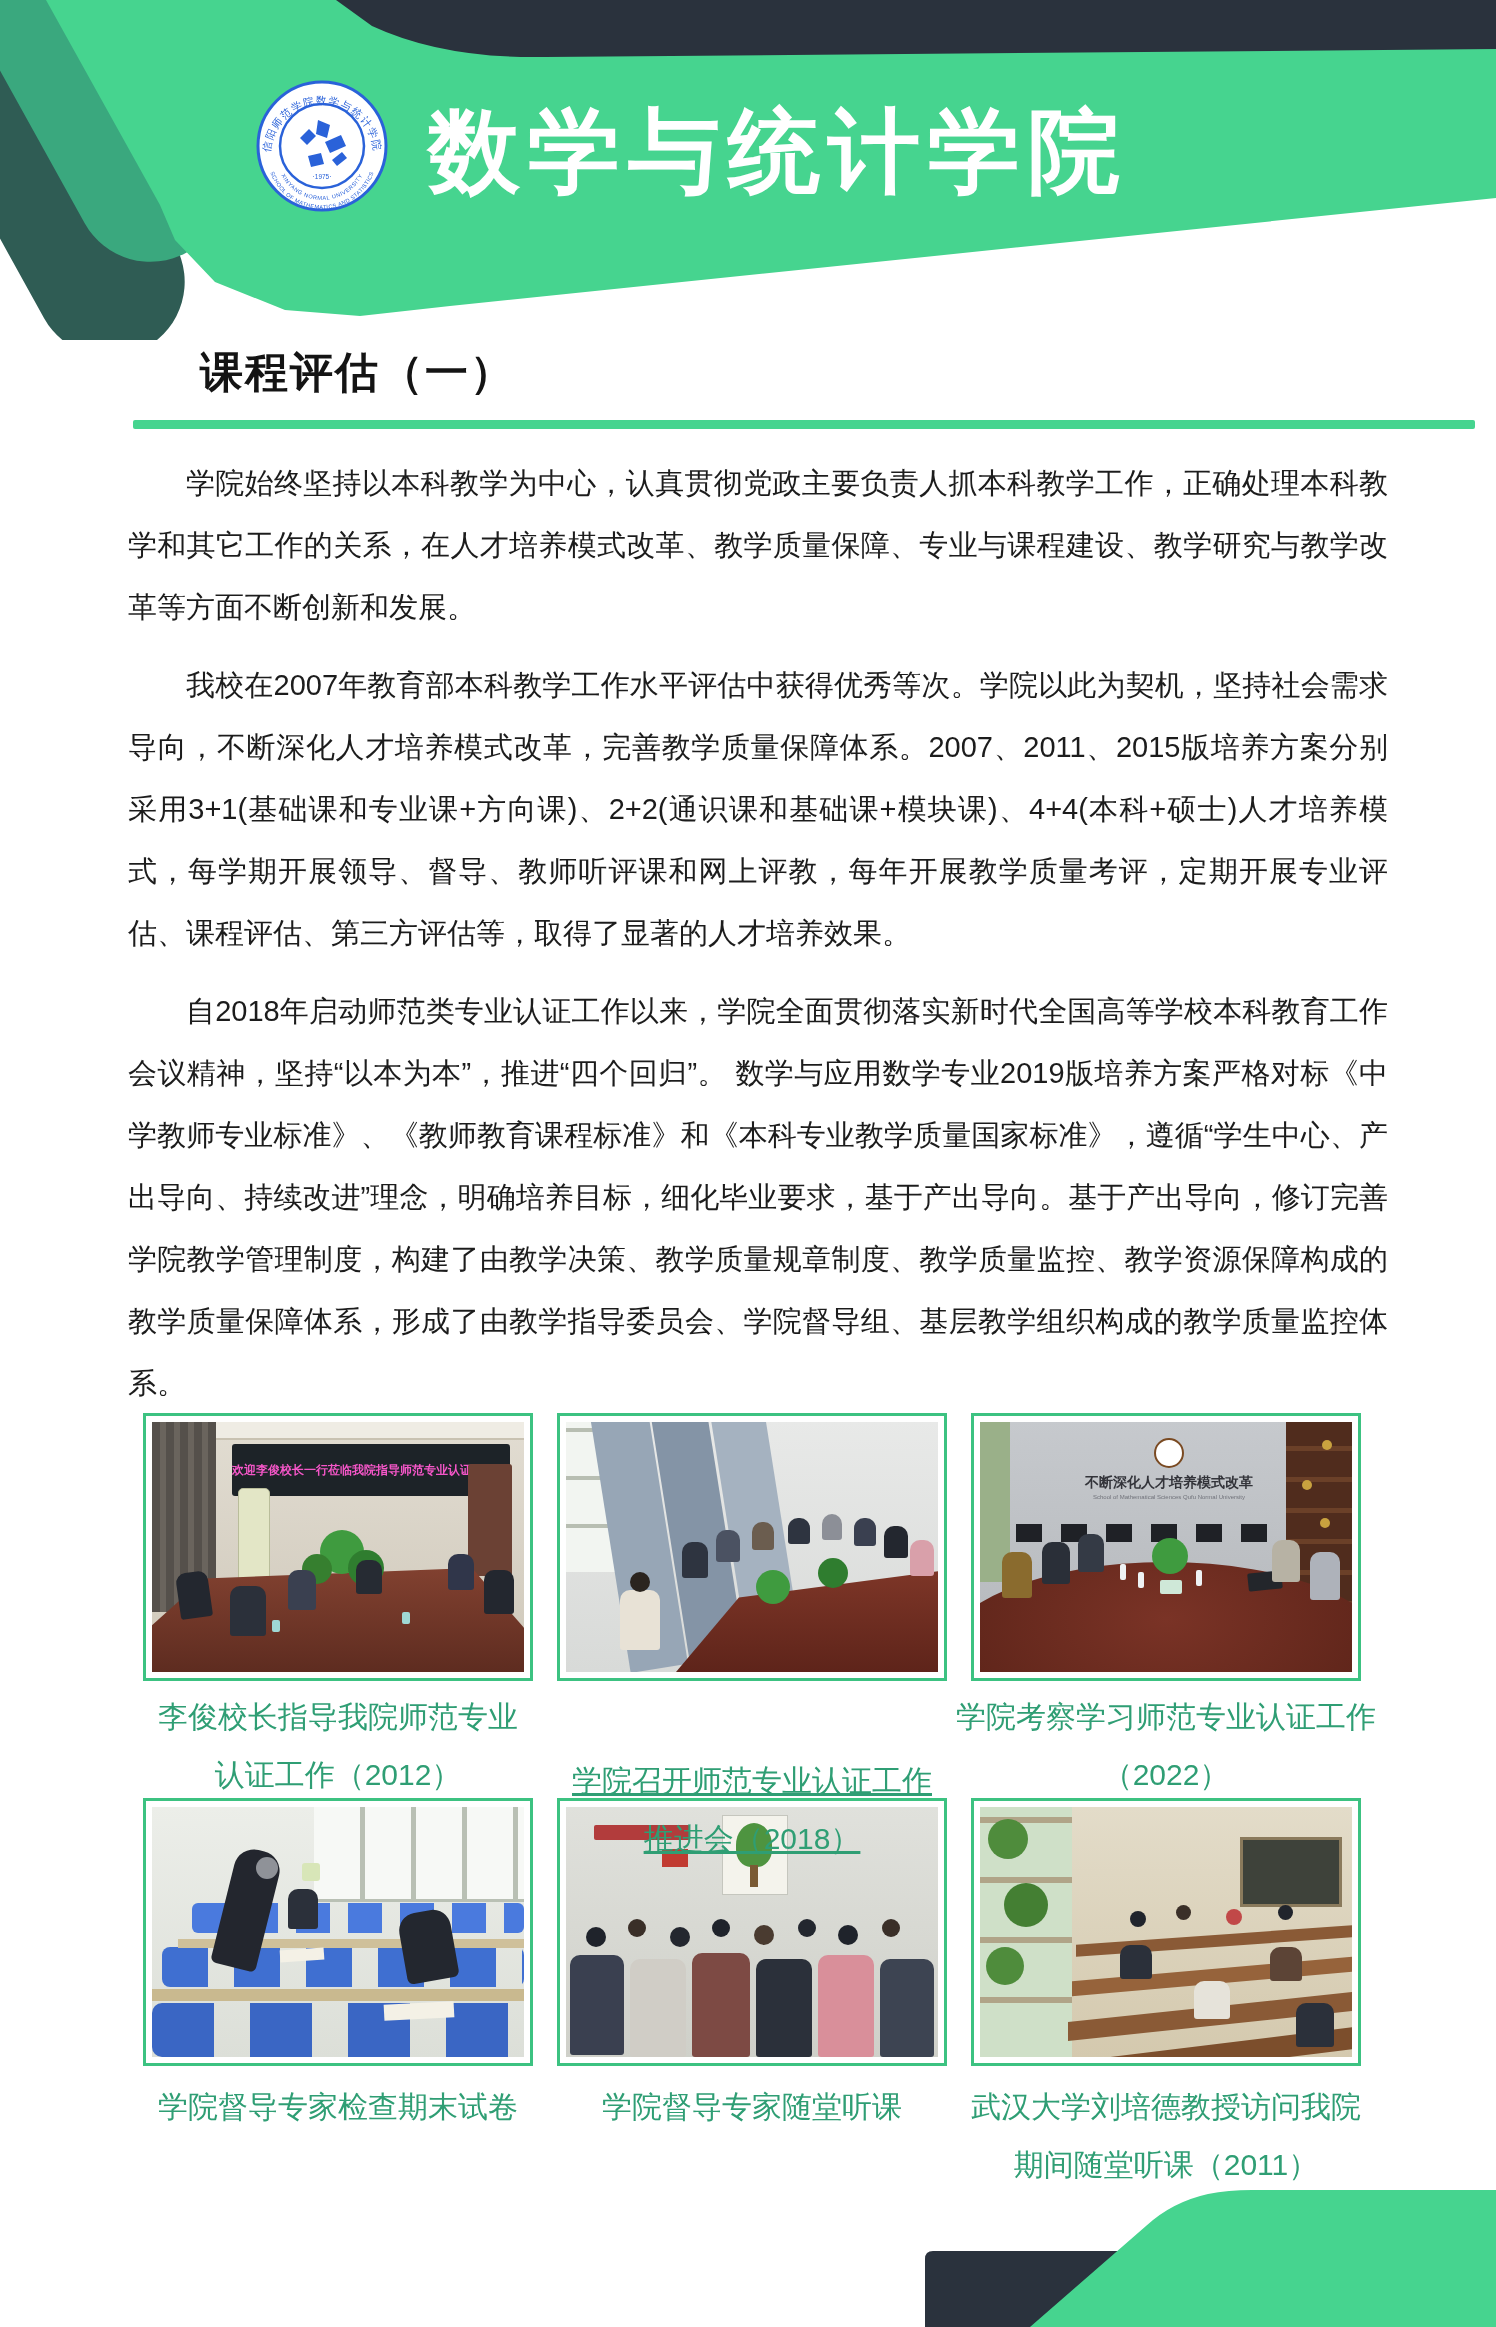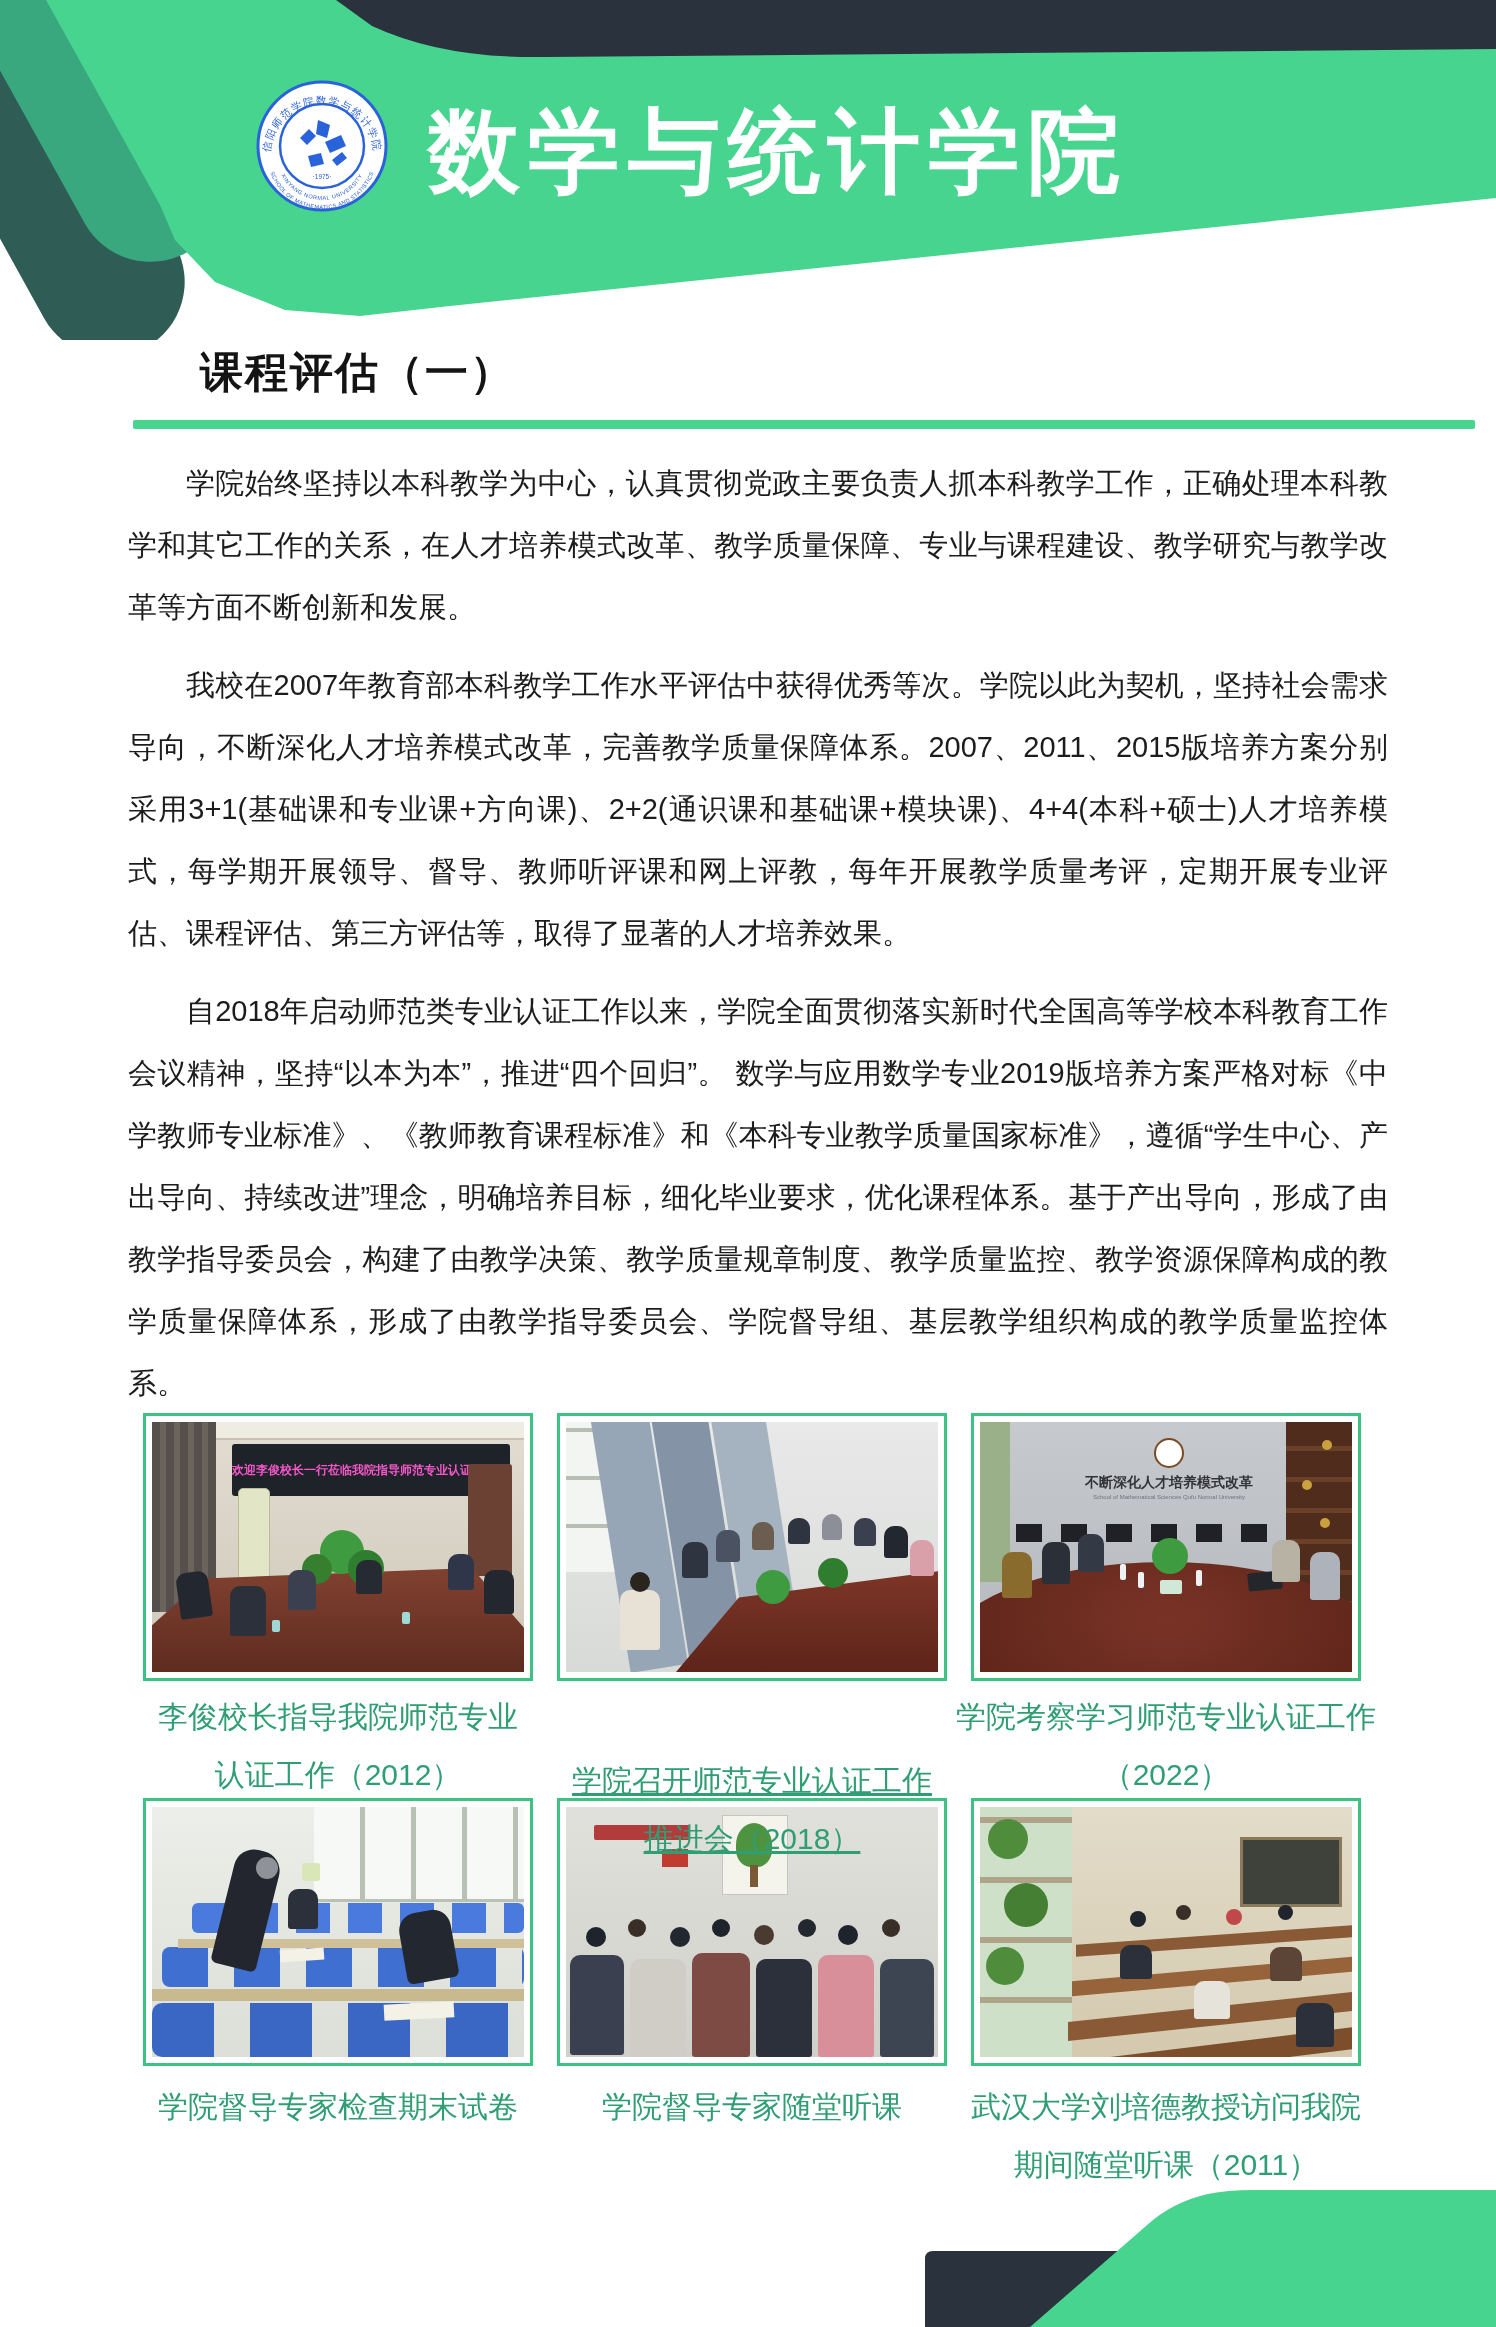--- a/index.html
+++ b/index.html
@@ -69,21 +69,21 @@
       <text x="428" y="183" font-size="92" font-weight="bold" fill="#ffffff" letter-spacing="8">数学与统计学院</text>
     </svg>
   </div>
 
   <div class="section-title">课程评估（一）</div>
   <div class="section-rule"></div>
 
   <div class="body-text">
     <p>学院始终坚持以本科教学为中心，认真贯彻党政主要负责人抓本科教学工作，正确处理本科教学和其它工作的关系，在人才培养模式改革、教学质量保障、专业与课程建设、教学研究与教学改革等方面不断创新和发展。</p>
     <p>我校在2007年教育部本科教学工作水平评估中获得优秀等次。学院以此为契机，坚持社会需求导向，不断深化人才培养模式改革，完善教学质量保障体系。2007、2011、2015版培养方案分别采用3+1(基础课和专业课+方向课)、2+2(通识课和基础课+模块课)、4+4(本科+硕士)人才培养模式，每学期开展领导、督导、教师听评课和网上评教，每年开展教学质量考评，定期开展专业评估、课程评估、第三方评估等，取得了显著的人才培养效果。</p>
-    <p>自2018年启动师范类专业认证工作以来，学院全面贯彻落实新时代全国高等学校本科教育工作会议精神，坚持“以本为本”，推进“四个回归”。 数学与应用数学专业2019版培养方案严格对标《中学教师专业标准》、《教师教育课程标准》和《本科专业教学质量国家标准》，遵循“学生中心、产出导向、持续改进”理念，明确培养目标，细化毕业要求，优化课程体系。基于产出导向，形成了由教学指导委员会，构建了由教学决策、教学质量规章制度、教学质量监控、教学资源保障构成的教学质量保障体系，形成了由教学指导委员会、学院督导组、基层教学组织构成的教学质量监控体系。</p>
+    <p>自2018年启动师范类专业认证工作以来，学院全面贯彻落实新时代全国高等学校本科教育工作会议精神，坚持“以本为本”，推进“四个回归”。 数学与应用数学专业2019版培养方案严格对标《中学教师专业标准》、《教师教育课程标准》和《本科专业教学质量国家标准》，遵循“学生中心、产出导向、持续改进”理念，明确培养目标，细化毕业要求，基于产出导向。基于产出导向，修订完善学院教学管理制度，构建了由教学决策、教学质量规章制度、教学质量监控、教学资源保障构成的教学质量保障体系，形成了由教学指导委员会、学院督导组、基层教学组织构成的教学质量监控体系。</p>
   </div>
 
   <div class="photo-frame" style="left:143px;top:1413px;">
     <div class="photo-scene" style="background:linear-gradient(#e2ddd2,#cfc8ba);">
       <div class="abs" style="left:0;top:0;right:0;height:16px;background:#efece4;border-bottom:2px solid #c9c2b2;"></div>
       <div class="abs" style="left:0;top:0;width:64px;bottom:60px;background:repeating-linear-gradient(90deg,#55504b 0 8px,#6a645d 8px 14px);"></div>
       <div class="abs" style="left:80px;top:22px;right:14px;height:52px;background:#1d2328;border-radius:3px;display:flex;align-items:center;overflow:hidden;">
         <span style="color:#f556c8;font-size:12px;font-weight:700;white-space:nowrap;">欢迎李俊校长一行莅临我院指导师范专业认证工作</span>
       </div>
       <div class="abs" style="left:86px;top:66px;width:30px;height:104px;background:#e3e6c6;border-radius:5px;border:1px solid #b9bd9a;"></div>

